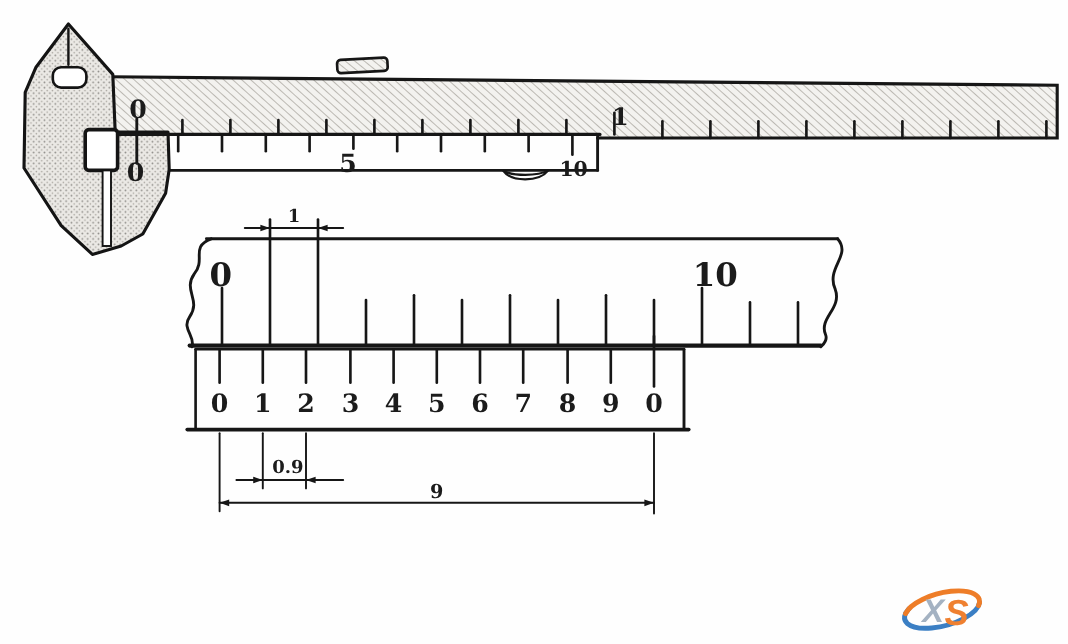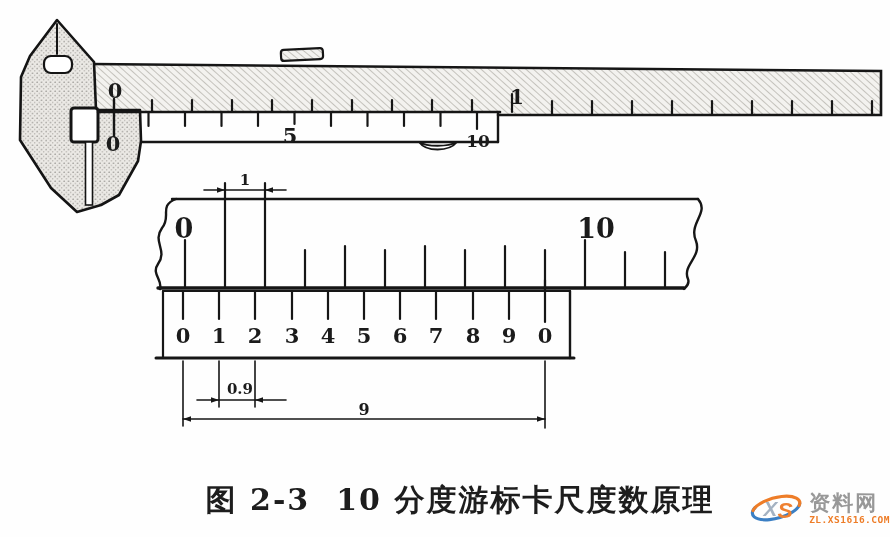--- a/index.html
+++ b/index.html
@@ -180,30 +180,23 @@
         <line x1="183" y1="361" x2="183" y2="426" stroke="#161616" stroke-width="1.6"></line>
         <line x1="545" y1="361" x2="545" y2="428" stroke="#161616" stroke-width="1.6"></line>
         <line x1="183" y1="419" x2="545" y2="419" stroke="#161616" stroke-width="1.6"></line>
         <path d="M183,419 L191,416.2 L191,421.8 Z" fill="#161616"></path>
         <path d="M545,419 L537,416.2 L537,421.8 Z" fill="#161616"></path>
         <text x="364" y="415" font-size="16" text-anchor="middle">9</text>
       </g>
     </g>
   </svg>
 
-  <div class="caption">
-    <span>图 2-3</span><span class="cap-title">10 分度游标卡尺度数原理</span>
-  </div>
 
   <div class="watermark">
     <svg width="78" height="48" viewBox="0 0 80 48">
       <path d="M70,17.9 A33,14 -15 1 1 9.8,23.2" fill="none" stroke="#3b7fc4" stroke-width="4.2" stroke-linecap="round"></path>
       <path d="M6.8,27.4 A33,14 -15 0 1 69.2,20.6" fill="none" stroke="#ee7d28" stroke-width="4.2" stroke-linecap="round"></path>
       <text x="21" y="35" font-size="28" font-style="italic" font-weight="bold" style="fill:#a4b2c2;font-family:'Liberation Sans',sans-serif;">X</text>
       <text x="40" y="37" font-size="31" font-style="italic" font-weight="bold" style="fill:#ef8030;font-family:'Liberation Sans',sans-serif;">S</text>
     </svg>
-    <div class="wm-text">
-      <div class="wm-name">资料网</div>
-      <div class="wm-url">ZL.XS1616.COM</div>
-    </div>
   </div>
 
 </div>
 
 </body></html>

